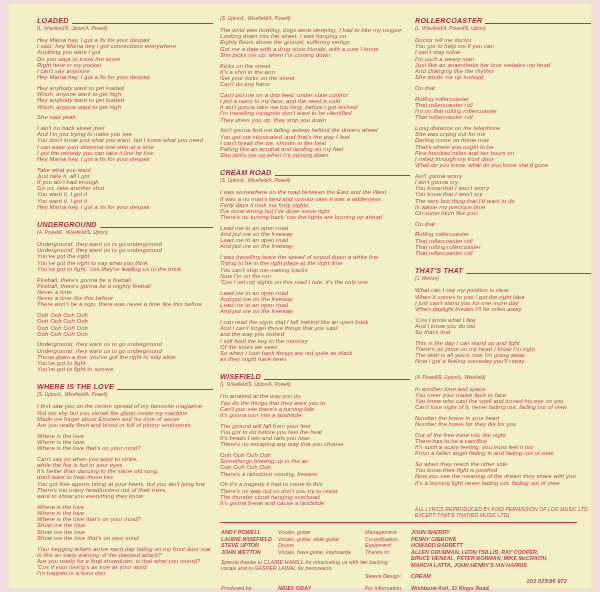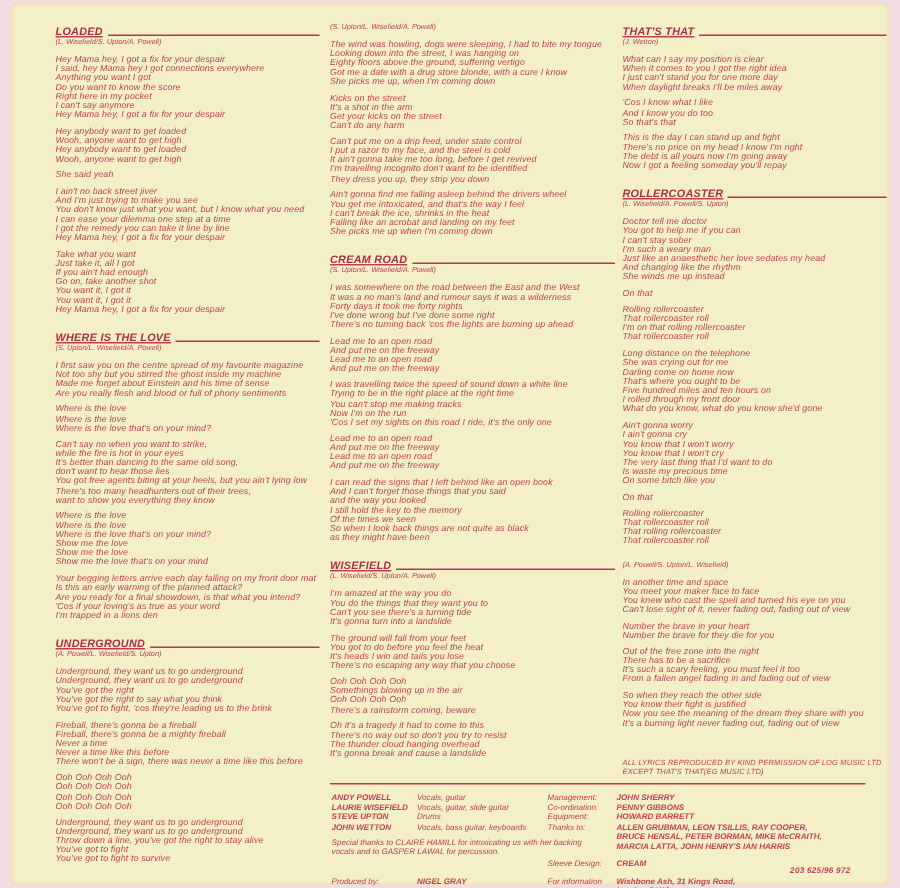--- a/index.html
+++ b/index.html
@@ -14,21 +14,21 @@
     background:#f4f0c5;
     border-radius:4px;
     box-shadow:0 0 3px rgba(180,140,150,.35) inset;
   }
   .col{position:absolute;top:14px;color:#c23e57;font-style:italic;}
   #col-0{left:30px;width:178px;}
   #col-1{left:213px;width:192px;}
   #col-2{left:408px;width:178px;}
   .song{margin:0 0 9px 0;}
   .song + .song{margin-top:10px;}
-  .song-header{display:flex;align-items:flex-end;margin:0 0 1px 0;text-decoration:underline;}
+  .song-header{display:flex;align-items:flex-end;margin:0 0 1px 0;}
   .song-title{
     font-size:7.2px;font-weight:bold;letter-spacing:.2px;
     color:#ae2b46;white-space:nowrap;
   }
   .rule-fill{flex:1;border-bottom:1px solid #b53652;margin:0 2px 1px 3px;}
   .song-credit{font-size:4.9px;color:#bb4059;margin:0 0 6px 0;}
   .stanza{
     margin:0 0 4.5px 0;
     font-size:5.9px;line-height:6.2px;
     white-space:pre-line;letter-spacing:.1px;
@@ -91,20 +91,46 @@
         <p class="stanza">Take what you want
 Just take it, all I got
 If you ain't had enough
 Go on, take another shot
 You want it, I got it
 You want it, I got it
 Hey Mama hey, I got a fix for your despair</p>
       </div>
       <div class="song">
         <div class="song-header">
+          <span class="song-title">UNDERGROUND</span>
+          <span class="rule-fill"></span>
+        </div>
+        <div class="song-credit">(A. Powell/L. Wisefield/S. Upton)</div>
+        <p class="stanza">Underground, they want us to go underground
+Underground, they want us to go underground
+You've got the right
+You've got the right to say what you think
+You've got to fight, 'cos they're leading us to the brink</p>
+        <p class="stanza">Fireball, there's gonna be a fireball
+Fireball, there's gonna be a mighty fireball
+Never a time
+Never a time like this before
+There won't be a sign, there was never a time like this before</p>
+        <p class="stanza">Ooh Ooh Ooh Ooh
+Ooh Ooh Ooh Ooh
+Ooh Ooh Ooh Ooh
+Ooh Ooh Ooh Ooh</p>
+        <p class="stanza">Underground, they want us to go underground
+Underground, they want us to go underground
+Throw down a line, you've got the right to stay alive
+You've got to fight
+You've got to fight to survive</p>
+      </div>
+      <div class="song">
+        <div class="song-header">
           <span class="song-title">WHERE IS THE LOVE</span>
           <span class="rule-fill"></span>
         </div>
         <div class="song-credit">(S. Upton/L. Wisefield/A. Powell)</div>
         <p class="stanza">I first saw you on the centre spread of my favourite magazine
 Not too shy but you stirred the ghost inside my machine
 Made me forget about Einstein and his time of sense
 Are you really flesh and blood or full of phony sentiments</p>
         <p class="stanza">Where is the love
 Where is the love
@@ -121,46 +147,20 @@
 Where is the love that's on your mind?
 Show me the love
 Show me the love
 Show me the love that's on your mind</p>
         <p class="stanza">Your begging letters arrive each day falling on my front door mat
 Is this an early warning of the planned attack?
 Are you ready for a final showdown, is that what you intend?
 'Cos if your loving's as true as your word
 I'm trapped in a lions den</p>
       </div>
-      <div class="song">
-        <div class="song-header">
-          <span class="song-title">UNDERGROUND</span>
-          <span class="rule-fill"></span>
-        </div>
-        <div class="song-credit">(A. Powell/L. Wisefield/S. Upton)</div>
-        <p class="stanza">Underground, they want us to go underground
-Underground, they want us to go underground
-You've got the right
-You've got the right to say what you think
-You've got to fight, 'cos they're leading us to the brink</p>
-        <p class="stanza">Fireball, there's gonna be a fireball
-Fireball, there's gonna be a mighty fireball
-Never a time
-Never a time like this before
-There won't be a sign, there was never a time like this before</p>
-        <p class="stanza">Ooh Ooh Ooh Ooh
-Ooh Ooh Ooh Ooh
-Ooh Ooh Ooh Ooh
-Ooh Ooh Ooh Ooh</p>
-        <p class="stanza">Underground, they want us to go underground
-Underground, they want us to go underground
-Throw down a line, you've got the right to stay alive
-You've got to fight
-You've got to fight to survive</p>
-      </div>
     </div>
   <div class="col" id="col-1">
       <div class="song">
         <div class="song-credit">(S. Upton/L. Wisefield/A. Powell)</div>
         <p class="stanza">The wind was howling, dogs were sleeping, I had to bite my tongue
 Looking down into the street, I was hanging on
 Eighty floors above the ground, suffering vertigo
 Got me a date with a drug store blonde, with a cure I know
 She picks me up, when I'm coming down</p>
         <p class="stanza">Kicks on the street
@@ -228,38 +228,20 @@
 Somethings blowing up in the air
 Ooh Ooh Ooh Ooh
 There's a rainstorm coming, beware</p>
         <p class="stanza">Oh it's a tragedy it had to come to this
 There's no way out so don't you try to resist
 The thunder cloud hanging overhead
 It's gonna break and cause a landslide</p>
       </div>
     </div>
   <div class="col" id="col-2">
-      <div class="song">
-        <div class="song-header">
-          <span class="song-title">THAT'S THAT</span>
-          <span class="rule-fill"></span>
-        </div>
-        <div class="song-credit">(J. Wetton)</div>
-        <p class="stanza">What can I say my position is clear
-When it comes to you I got the right idea
-I just can't stand you for one more day
-When daylight breaks I'll be miles away</p>
-        <p class="stanza">'Cos I know what I like
-And I know you do too
-So that's that</p>
-        <p class="stanza">This is the day I can stand up and fight
-There's no price on my head I know I'm right
-The debt is all yours now I'm going away
-Now I got a feeling someday you'll repay</p>
-      </div>
       <div class="song">
         <div class="song-header">
           <span class="song-title">ROLLERCOASTER</span>
           <span class="rule-fill"></span>
         </div>
         <div class="song-credit">(L. Wisefield/A. Powell/S. Upton)</div>
         <p class="stanza">Doctor tell me doctor
 You got to help me if you can
 I can't stay sober
 I'm such a weary man
@@ -285,20 +267,38 @@
 The very last thing that I'd want to do
 Is waste my precious time
 On some bitch like you</p>
         <p class="stanza">On that</p>
         <p class="stanza">Rolling rollercoaster
 That rollercoaster roll
 That rolling rollercoaster
 That rollercoaster roll</p>
       </div>
       <div class="song">
+        <div class="song-header">
+          <span class="song-title">THAT'S THAT</span>
+          <span class="rule-fill"></span>
+        </div>
+        <div class="song-credit">(J. Wetton)</div>
+        <p class="stanza">What can I say my position is clear
+When it comes to you I got the right idea
+I just can't stand you for one more day
+When daylight breaks I'll be miles away</p>
+        <p class="stanza">'Cos I know what I like
+And I know you do too
+So that's that</p>
+        <p class="stanza">This is the day I can stand up and fight
+There's no price on my head I know I'm right
+The debt is all yours now I'm going away
+Now I got a feeling someday you'll repay</p>
+      </div>
+      <div class="song">
         <div class="song-credit">(A. Powell/S. Upton/L. Wisefield)</div>
         <p class="stanza">In another time and space
 You meet your maker face to face
 You knew who cast the spell and turned his eye on you
 Can't lose sight of it, never fading out, fading out of view</p>
         <p class="stanza">Number the brave in your heart
 Number the brave for they die for you</p>
         <p class="stanza">Out of the free zone into the night
 There has to be a sacrifice
 It's such a scary feeling, you must feel it too

